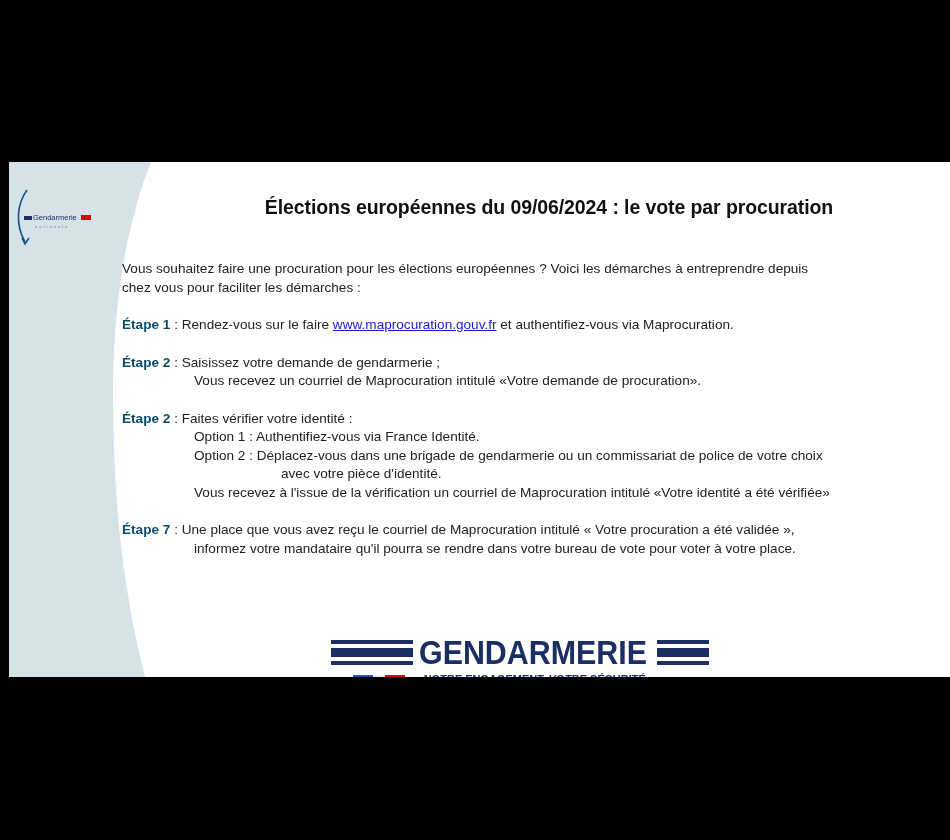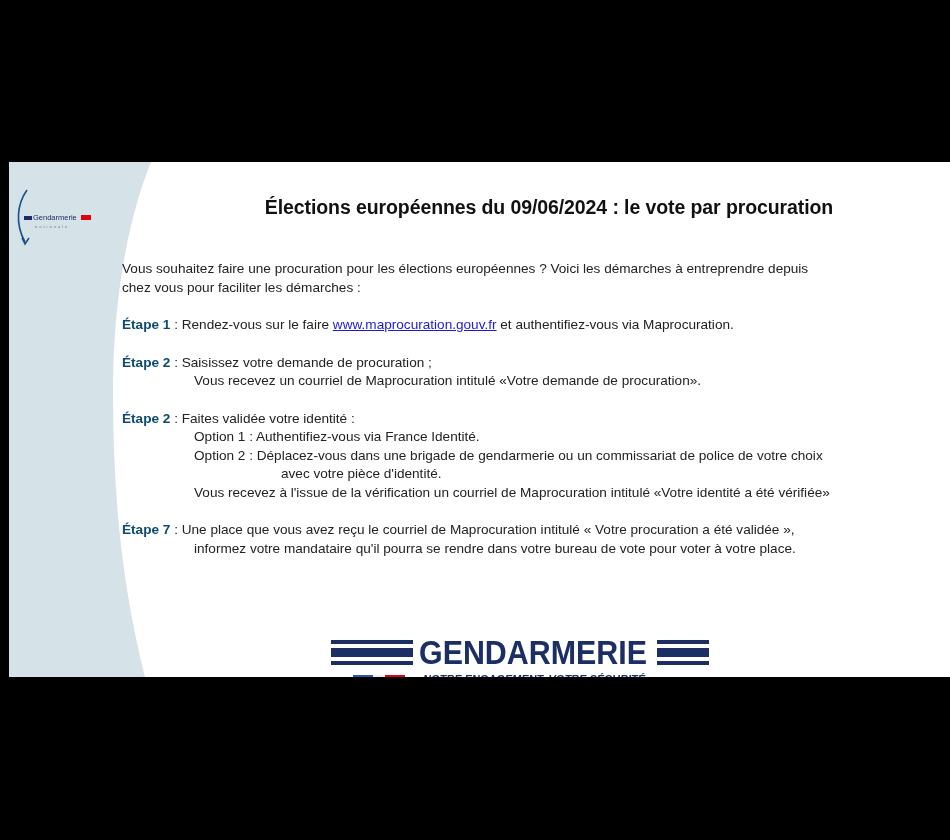--- a/index.html
+++ b/index.html
@@ -55,27 +55,27 @@
     <p class="para">Vous souhaitez faire une procuration pour les élections européennes ? Voici les démarches à entreprendre depuis</p>
     <p class="para">chez vous pour faciliter les démarches :</p>
     <div class="gap"></div>
 
     <p class="para">
       <span class="step-label">Étape 1</span><span> : </span><span>Rendez-vous sur le faire </span><a class="link">www.maprocuration.gouv.fr</a><span> et authentifiez-vous via Maprocuration.</span>
     </p>
     <div class="gap"></div>
 
     <p class="para">
-      <span class="step-label">Étape 2</span><span> : </span><span>Saisissez votre demande de procuration ;</span>
+      <span class="step-label">Étape 2</span><span> : </span><span>Saisissez votre demande de gendarmerie ;</span>
     </p>
     <p class="para indent1">Vous recevez un courriel de Maprocuration intitulé «Votre demande de procuration».</p>
     <div class="gap"></div>
 
     <p class="para">
-      <span class="step-label">Étape 2</span><span> : </span><span>Faites validée votre identité :</span>
+      <span class="step-label">Étape 2</span><span> : </span><span>Faites vérifier votre identité :</span>
     </p>
     <p class="para indent2">Option 1 : Authentifiez-vous via France Identité.</p>
     <p class="para indent2">Option 2 : Déplacez-vous dans une brigade de gendarmerie ou un commissariat de police de votre choix</p>
     <p class="para indent3">avec votre pièce d'identité.</p>
     <p class="para indent2">Vous recevez à l'issue de la vérification un courriel de Maprocuration intitulé «Votre identité a été vérifiée»</p>
     <div class="gap"></div>
 
     <p class="para">
       <span class="step-label">Étape 7</span><span> : </span><span>Une place que vous avez reçu le courriel de Maprocuration intitulé « Votre procuration a été validée »,</span>
     </p>

